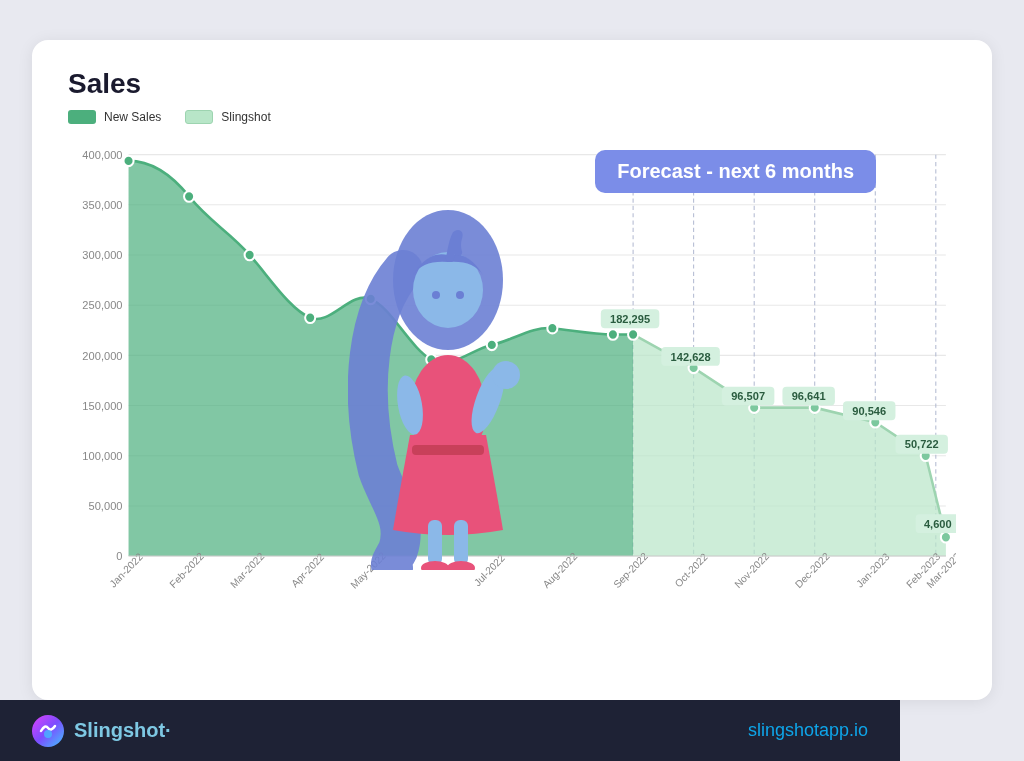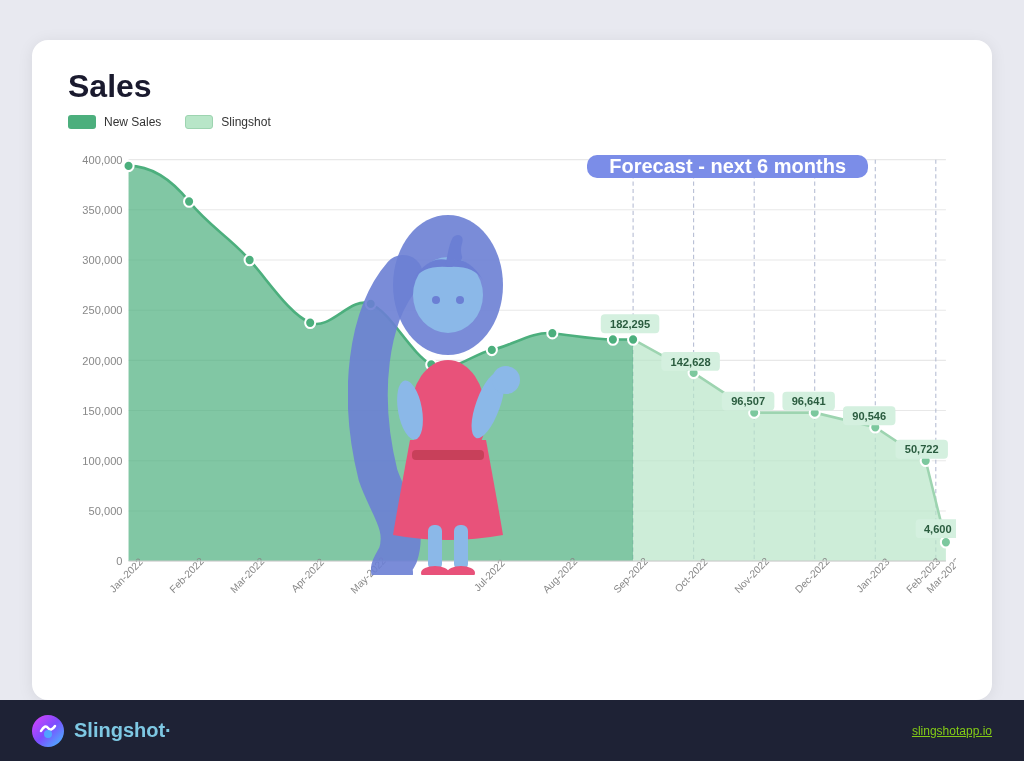--- a/index.html
+++ b/index.html
@@ -16,21 +16,21 @@
     .main-container {
       width: 960px;
       height: 660px;
       background: #fff;
       border-radius: 16px;
       padding: 28px 36px 20px 36px;
       position: relative;
       box-shadow: 0 2px 16px rgba(0,0,0,0.08);
     }
     .chart-title {
-      font-size: 32px;
+      font-size: 28px;
       font-weight: 800;
       color: #1a1a2e;
       margin-bottom: 10px;
     }
     .legend {
       display: flex;
       align-items: center;
       gap: 24px;
       margin-bottom: 16px;
     }
@@ -54,33 +54,33 @@
       width: 100%;
       height: 460px;
     }
     .chart-svg {
       width: 100%;
       height: 100%;
     }
     .forecast-label-box {
       position: absolute;
       top: 10px;
-      right: 88px;
+      right: 80px;
       background: #7b8de8;
       color: #fff;
       font-size: 20px;
       font-weight: 600;
-      padding: 0 22px;
+      padding: 10px 22px;
       border-radius: 10px;
       white-space: nowrap;
     }
 
     
     .footer {
-      width: 1024px;
+      width: 900px;
       height: 61px;
       background: #1e2235;
       display: flex;
       align-items: center;
       justify-content: space-between;
       padding: 0 32px;
       position: absolute;
       bottom: 0;
       left: 0;
     }
@@ -103,23 +103,22 @@
     }
     .footer-name {
       color: #fff;
       font-size: 20px;
       font-weight: 700;
     }
     .footer-name span {
       color: #7ec8e3;
     }
     .footer-url {
-      color: #84cc16;
-      font-size: 12px;
-      text-decoration: underline;
+      color: #0ea5e9;
+      font-size: 18px;
     }
   </style>
 </head>
 <body>
 
 <div style="width:1024px;height:761px;background:#e8e9f0;position:relative;display:flex;flex-direction:column;align-items:center;padding-top:40px;">
 
   <div class="main-container">
     <div class="chart-title">Sales</div>
     <div class="legend">

